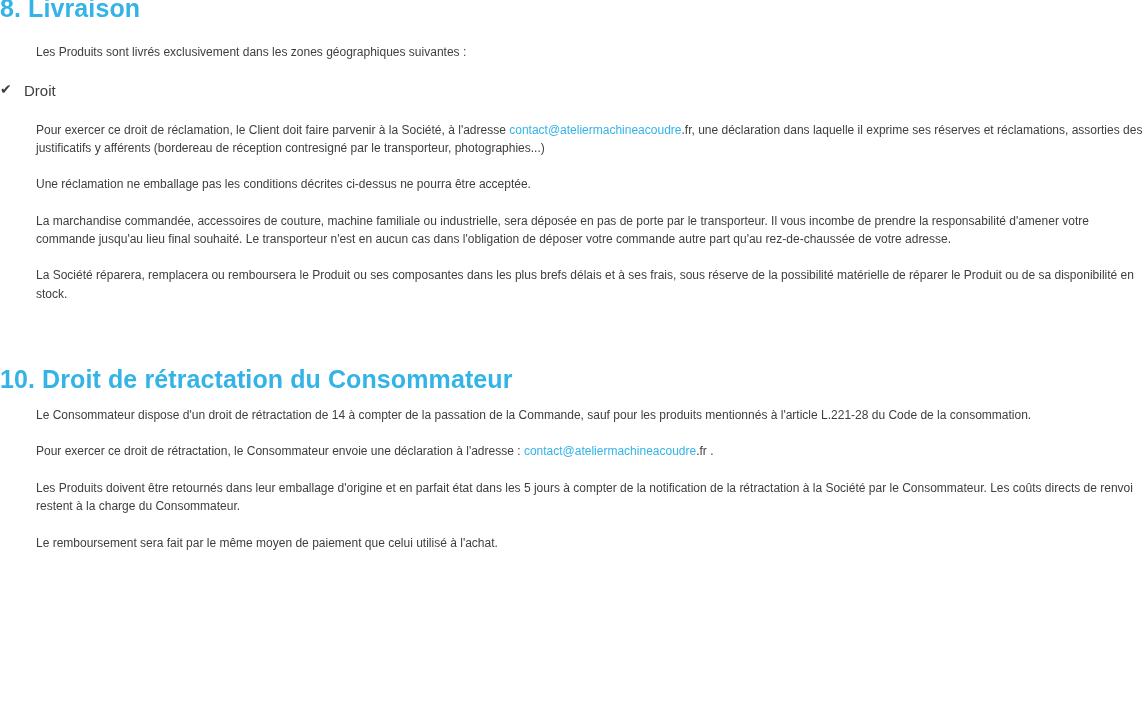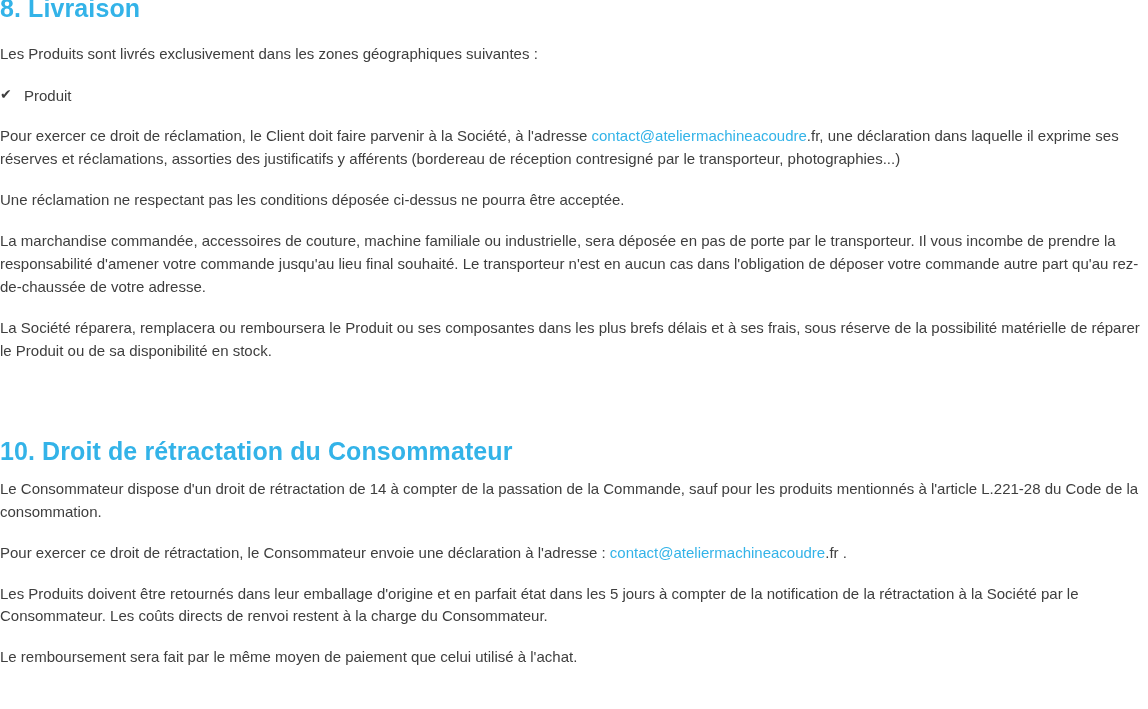--- a/index.html
+++ b/index.html
@@ -28,26 +28,27 @@
     margin: 0 0 20px 0;
     letter-spacing: 0.1px;
     line-height: 1.2;
   }
   .section-first h2.section-title {
     margin-top: -7px;
   }
   p.para {
     margin: 0 0 18px 0;
     color: #3e3e3e;
-    font-size: 15px;
+    font-size: 12px;
     line-height: 1.53;
     max-width: 1144px;
+    padding-left: 36px;
   }
   p.para:last-child {
-    margin-bottom: 16px;
+    margin-bottom: 4px;
   }
   .check-list {
     list-style: none;
     margin: 0 0 18px 0;
     padding: 0;
   }
   .check-list li {
     display: flex;
     align-items: flex-start;
     gap: 10px;
@@ -84,27 +85,27 @@
 <div class="page">
 
   <section class="section-first">
     <h2 class="section-title">8. Livraison</h2>
 
     <p class="para">Les Produits sont livrés exclusivement dans les zones géographiques suivantes :</p>
 
     <ul class="check-list">
       <li>
         <span class="check-icon">✔</span>
-        <span>Produit</span>
+        <span>Droit</span>
       </li>
     </ul>
 
     <p class="para"><span>Pour exercer ce droit de réclamation, le Client doit faire parvenir à la Société, à l'adresse </span><a class="link" href="#">contact@ateliermachineacoudre</a><span>.fr, une déclaration dans laquelle il exprime ses réserves et réclamations, assorties des justificatifs y afférents (bordereau de réception contresigné par le transporteur, photographies...)</span></p>
 
-    <p class="para">Une réclamation ne respectant pas les conditions déposée ci-dessus ne pourra être acceptée.</p>
+    <p class="para">Une réclamation ne emballage pas les conditions décrites ci-dessus ne pourra être acceptée.</p>
 
     <p class="para">La marchandise commandée, accessoires de couture, machine familiale ou industrielle, sera déposée en pas de porte par le transporteur. Il vous incombe de prendre la responsabilité d'amener votre commande jusqu'au lieu final souhaité. Le transporteur n'est en aucun cas dans l'obligation de déposer votre commande autre part qu'au rez-de-chaussée de votre adresse.</p>
 
     <p class="para">La Société réparera, remplacera ou remboursera le Produit ou ses composantes dans les plus brefs délais et à ses frais, sous réserve de la possibilité matérielle de réparer le Produit ou de sa disponibilité en stock.</p>
   </section>
 
   <div class="section-gap"></div>
 
   <section class="section-two">
     <h2 class="section-title">10. Droit de rétractation du Consommateur</h2>

